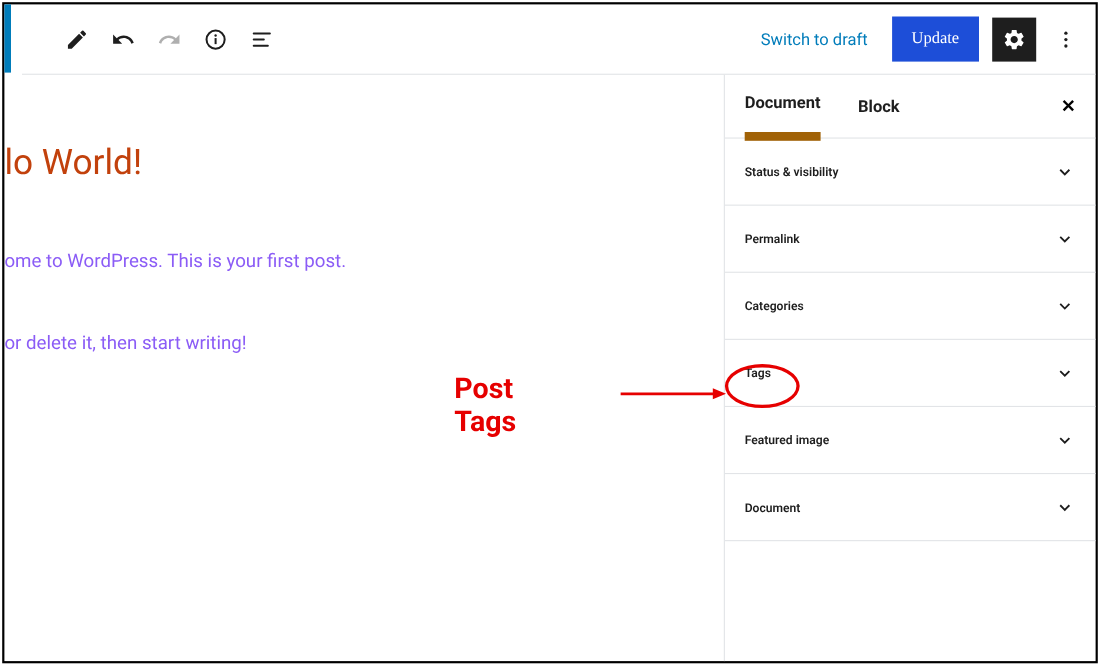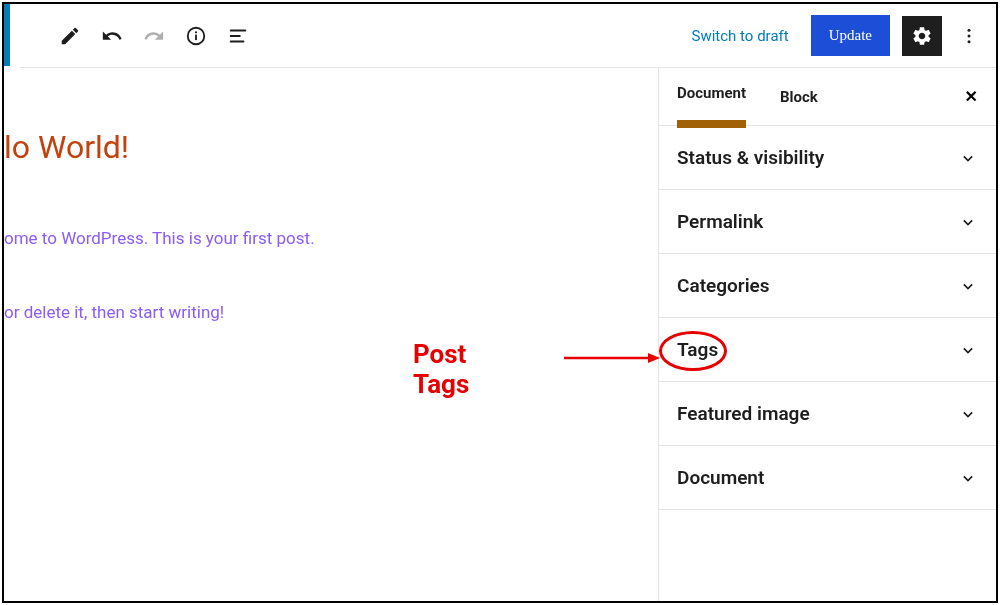--- a/index.html
+++ b/index.html
@@ -24,21 +24,21 @@
     .post-title { font-size: 32px; font-weight: 400; color: #c2410c; margin-left: 0; margin-bottom: 60px; }
     .post-text { font-size: 17px; color: #8b5cf6; margin-bottom: 48px; line-height: 1.5; }
     
     .sidebar { width: 338px; border-left: 1px solid #e2e4e7; display: flex; flex-direction: column; }
     .sidebar-tabs { display: flex; align-items: center; height: 58px; border-bottom: 1px solid #e2e4e7; padding: 0 18px; position: relative; }
     .tab { font-size: 15px; padding: 18px 0; margin-right: 34px; cursor: pointer; color: #1e1e1e; font-weight: 700; }
     .tab.active { border-bottom: 8px solid #a16207; font-weight: 700; }
     .close-tabs { position: absolute; right: 18px; cursor: pointer; font-weight: bold; font-size: 16px; }
     
     .panel { border-bottom: 1px solid #e2e4e7; padding: 20px 18px; display: flex; justify-content: space-between; align-items: center; cursor: pointer; }
-    .panel-title { font-size: 19px; font-weight: 600; color: #1e1e1e; }
+    .panel-title { font-size: 11px; font-weight: 600; color: #1e1e1e; }
     .chevron { width: 20px; height: 20px; }
     
     .annotation { position: absolute; z-index: 100; pointer-events: none; }
     .annotation-text { color: #e60000; font-size: 26px; font-weight: bold; position: absolute; top: 339px; left: 413px; }
     .annotation-arrow { position: absolute; top: 352px; left: 564px; }
     .annotation-ellipse { position: absolute; top: 331px; left: 659px; border: 3px solid #e60000; border-radius: 50%; width: 68px; height: 40px; }
   </style>
 </head>
 <body>
 

